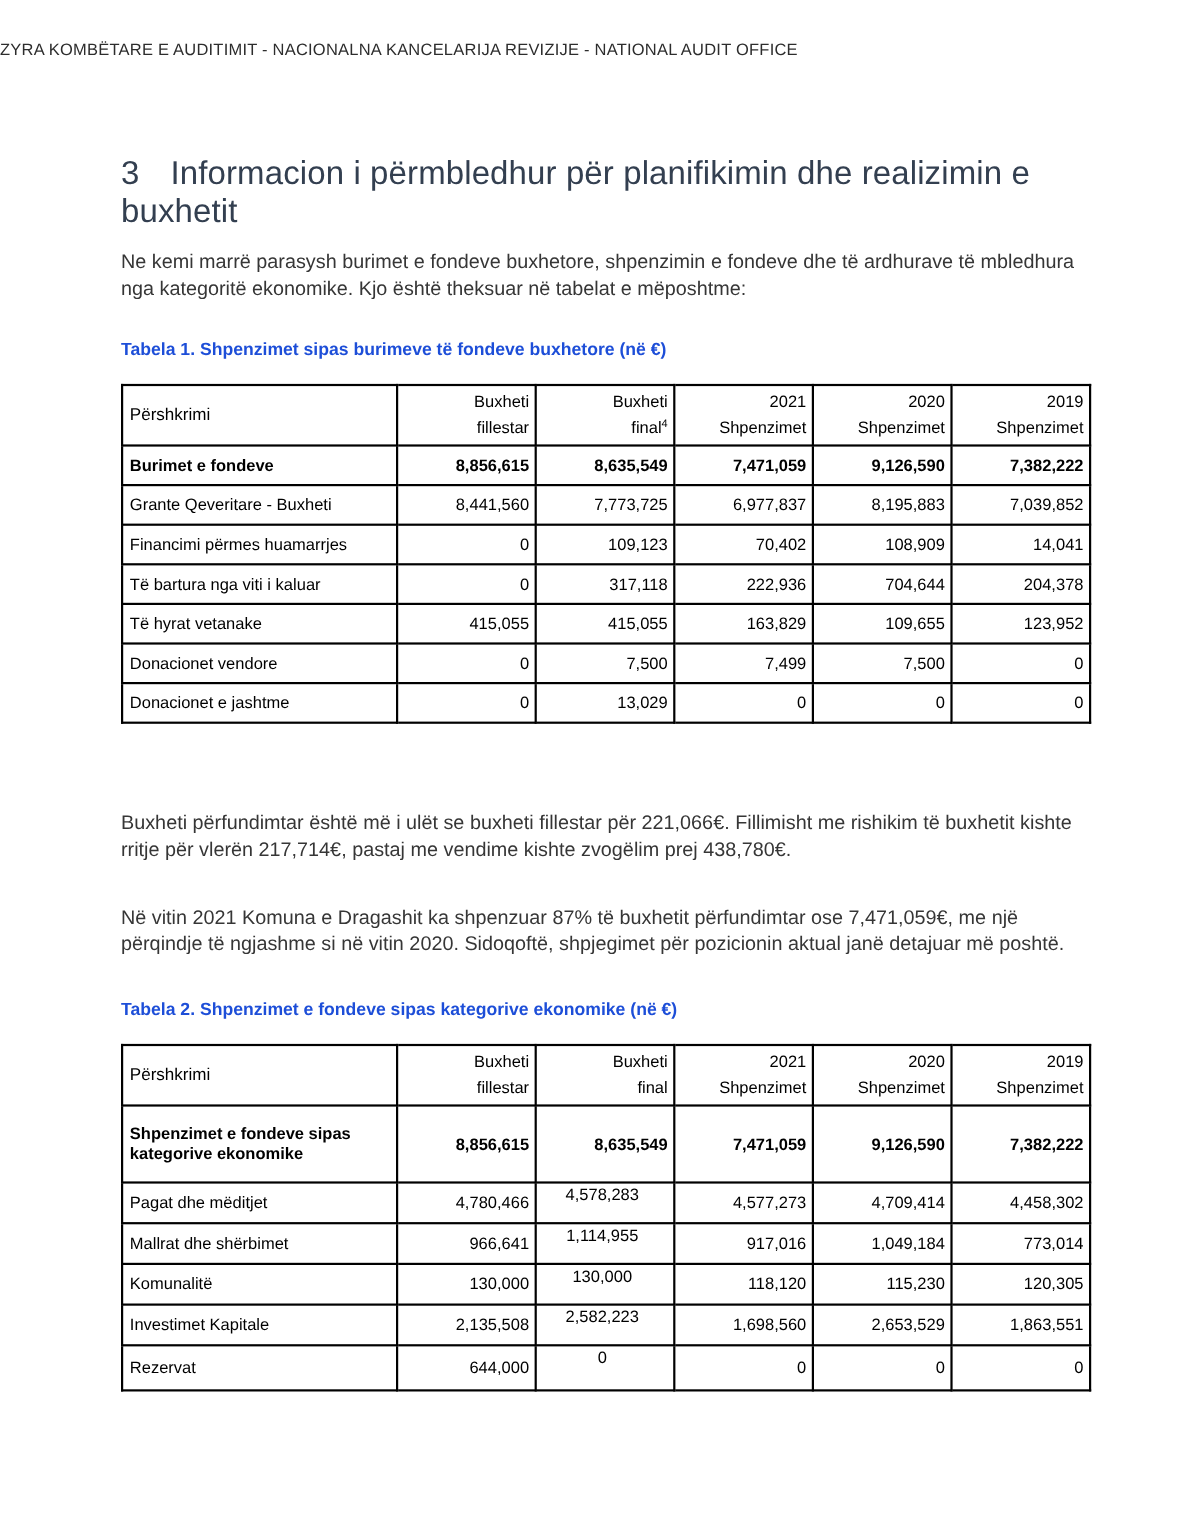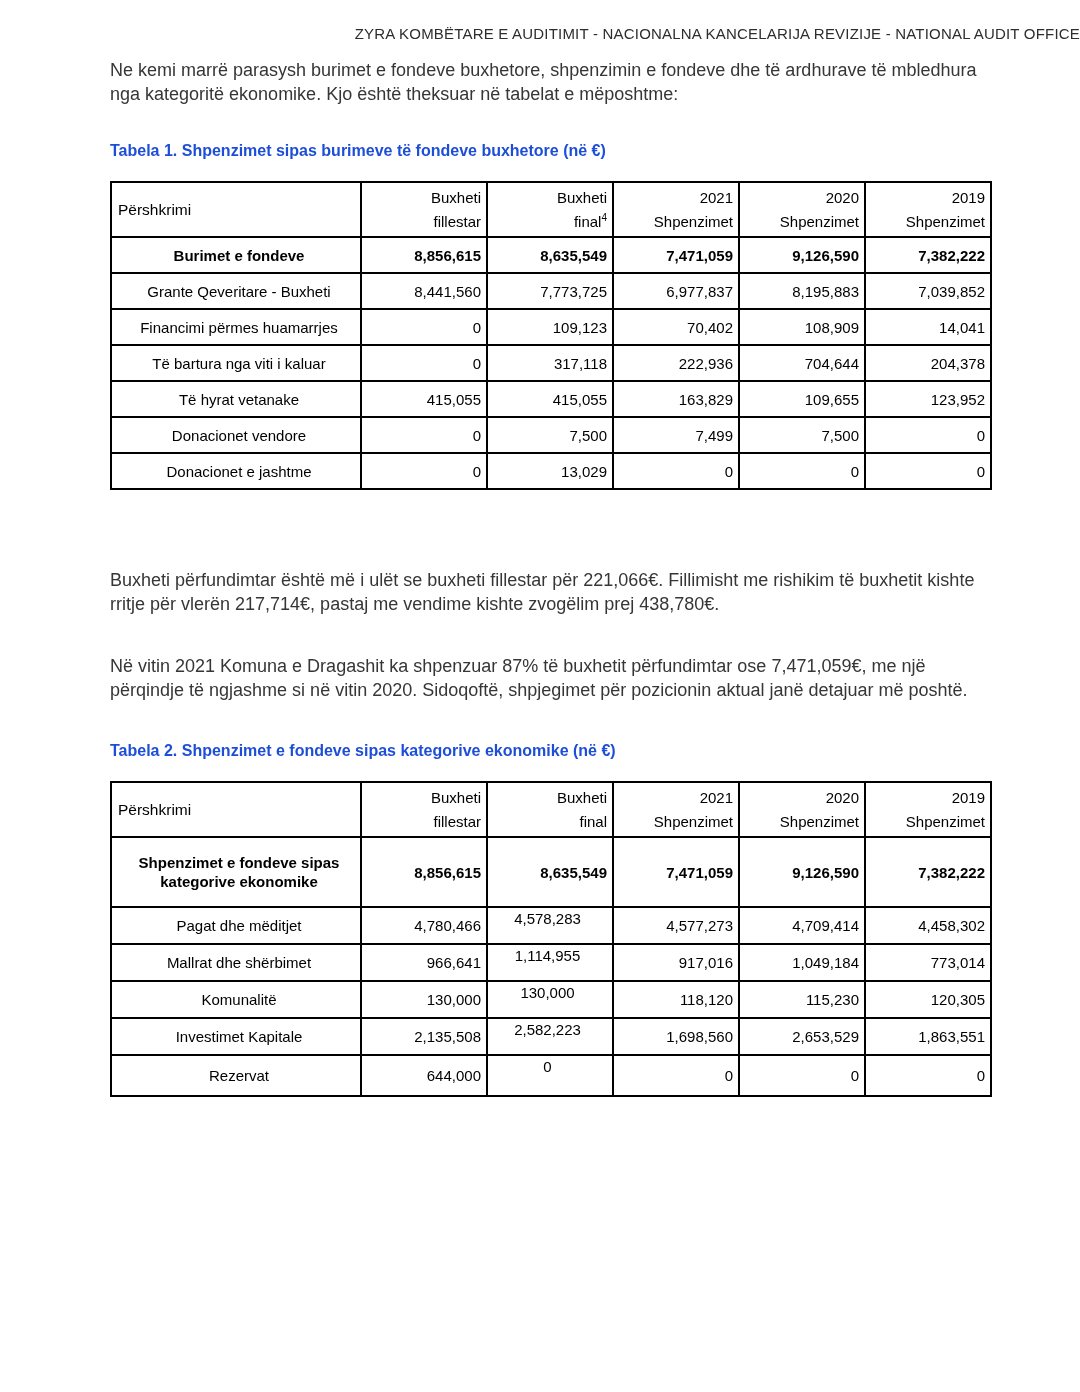--- a/index.html
+++ b/index.html
@@ -6,22 +6,22 @@
   html, body { background: #ffffff; }
   body {
     width: 1080px; height: 1392px;
     font-family: "Liberation Sans", sans-serif;
     color: #333333;
     overflow: hidden;
   }
   .page { position: relative; width: 1080px; height: 1392px; background: #ffffff; }
 
   .page-header {
-    padding-top: 25px;
-    text-align: right;
+    padding-top: 37px;
+    text-align: left;
     font-size: 15px;
     letter-spacing: 0.2px;
     color: #2d2d2d;
     white-space: nowrap;
   }
 
   .content { padding: 0 90px 0 110px; }
 
   .section-heading {
     margin-top: 86px;
@@ -66,39 +66,42 @@
   }
   .data-table col.c-desc { width: 250px; }
   .data-table col.c-num  { width: 126px; }
 
   .data-table th { height: 55px; }
   .data-table th.lbl { text-align: left; padding-left: 6px; font-size: 15.5px; }
   .data-table th.num { text-align: right; padding-right: 5px; line-height: 20px; }
   .data-table th.num sup { font-size: 10px; }
 
   .data-table td { height: 36px; }
-  .data-table td.lbl { text-align: center; padding-left: 6px; line-height: 19px; }
+  .data-table td.lbl { text-align: left; padding-left: 6px; line-height: 19px; }
   .data-table td.num { text-align: right; padding-right: 5px; }
 
   .data-table tr[data-weight="bold"] td { font-weight: bold; }
   #table2 tr[data-weight="bold"] td { height: 70px; }
   #table2 td { height: 37px; }
   #table2 tr:last-child td { height: 41px; }
   
   #table2 tr[data-weight="normal"] td:nth-child(3) { vertical-align: top; padding-top: 2px; text-align: center; }
 </style>
 </head>
 <body>
 
 <div class="page">
 
   <div class="page-header">ZYRA KOMBËTARE E AUDITIMIT - NACIONALNA KANCELARIJA REVIZIJE - NATIONAL AUDIT OFFICE</div>
 
   <div class="content">
 
+    <h1 class="section-heading">
+      <span class="sec-num">3</span><span>Informacion i përmbledhur për planifikimin dhe realizimin e buxhetit</span>
+    </h1>
 
     <p class="body-text intro-p">Ne kemi marrë parasysh burimet e fondeve buxhetore, shpenzimin e fondeve dhe të ardhurave të mbledhura nga kategoritë ekonomike. Kjo është theksuar në tabelat e mëposhtme:</p>
 
     <div class="table-caption caption-1">Tabela 1. Shpenzimet sipas burimeve të fondeve buxhetore (në €)</div>
 
     <table class="data-table" id="table1">
       <colgroup>
         <col class="c-desc">
           <col class="c-num">
           <col class="c-num">

